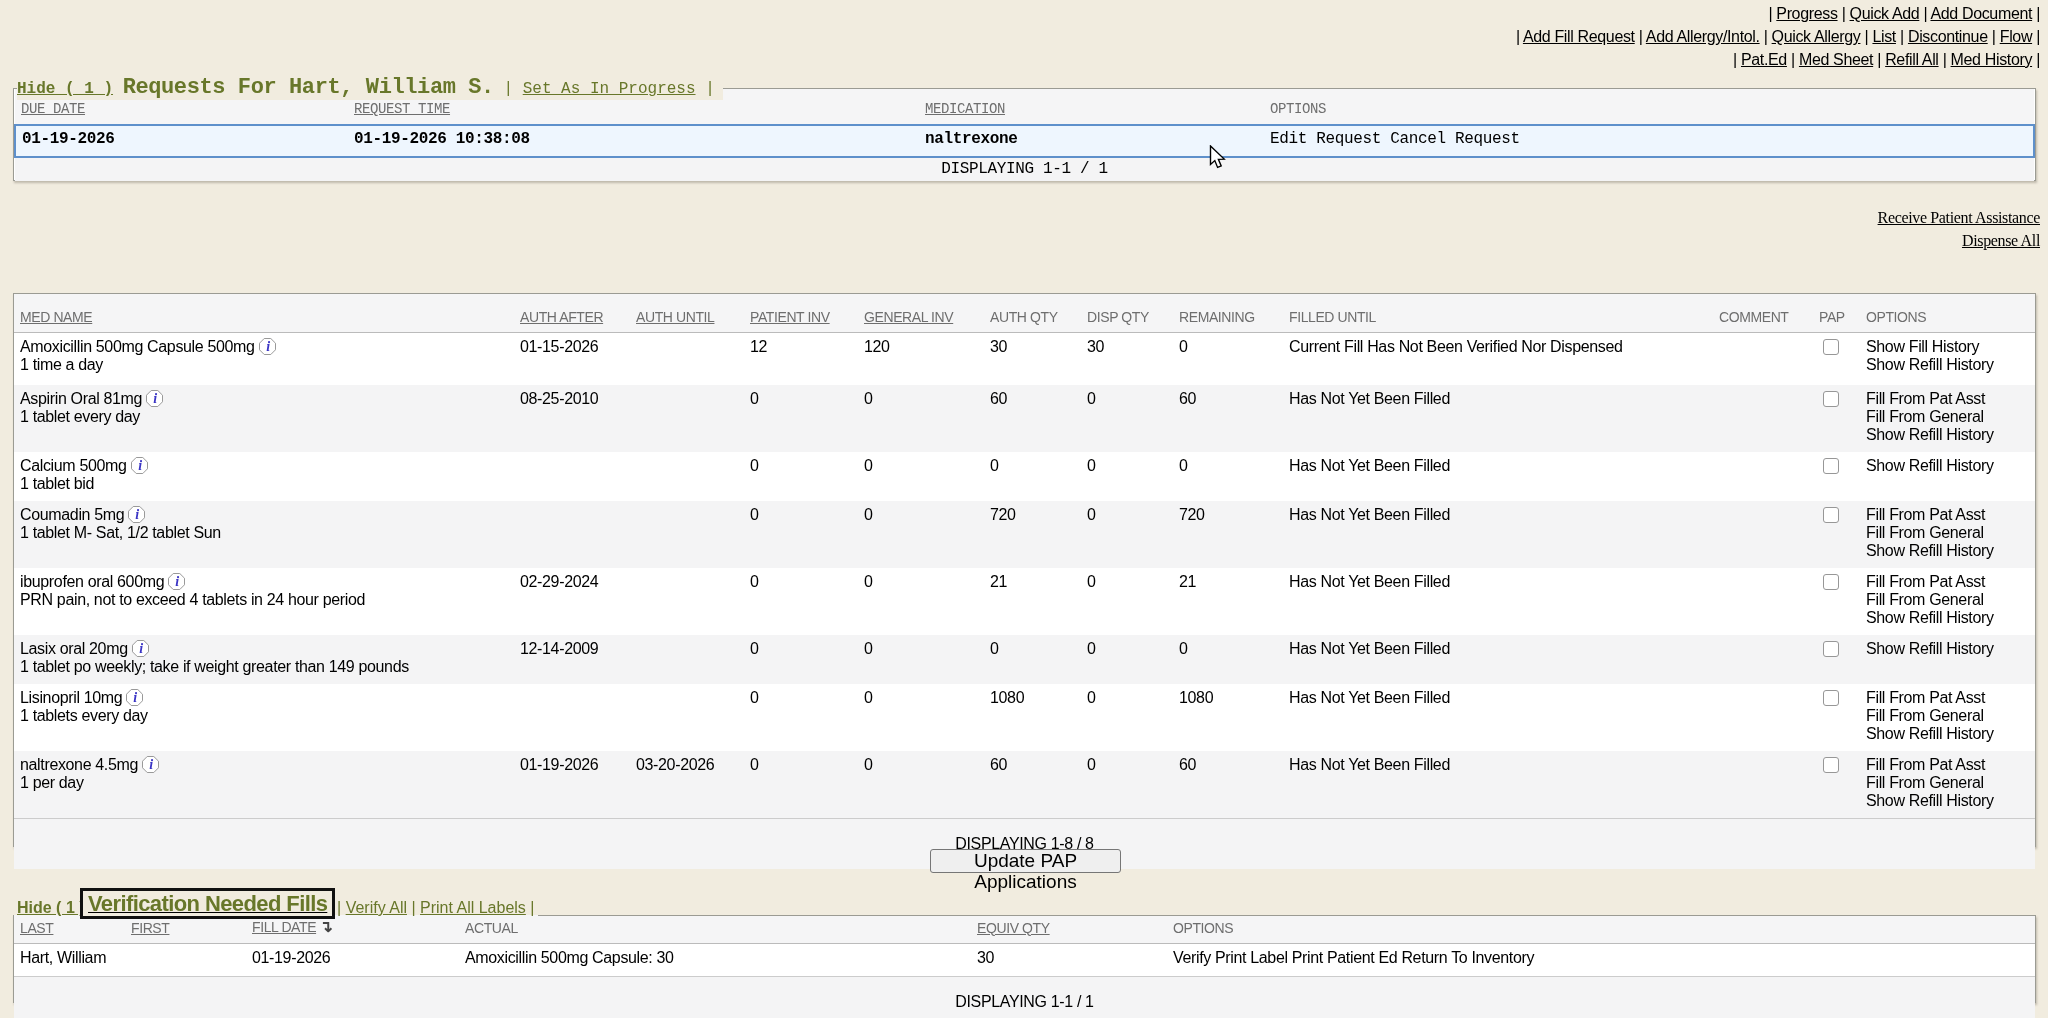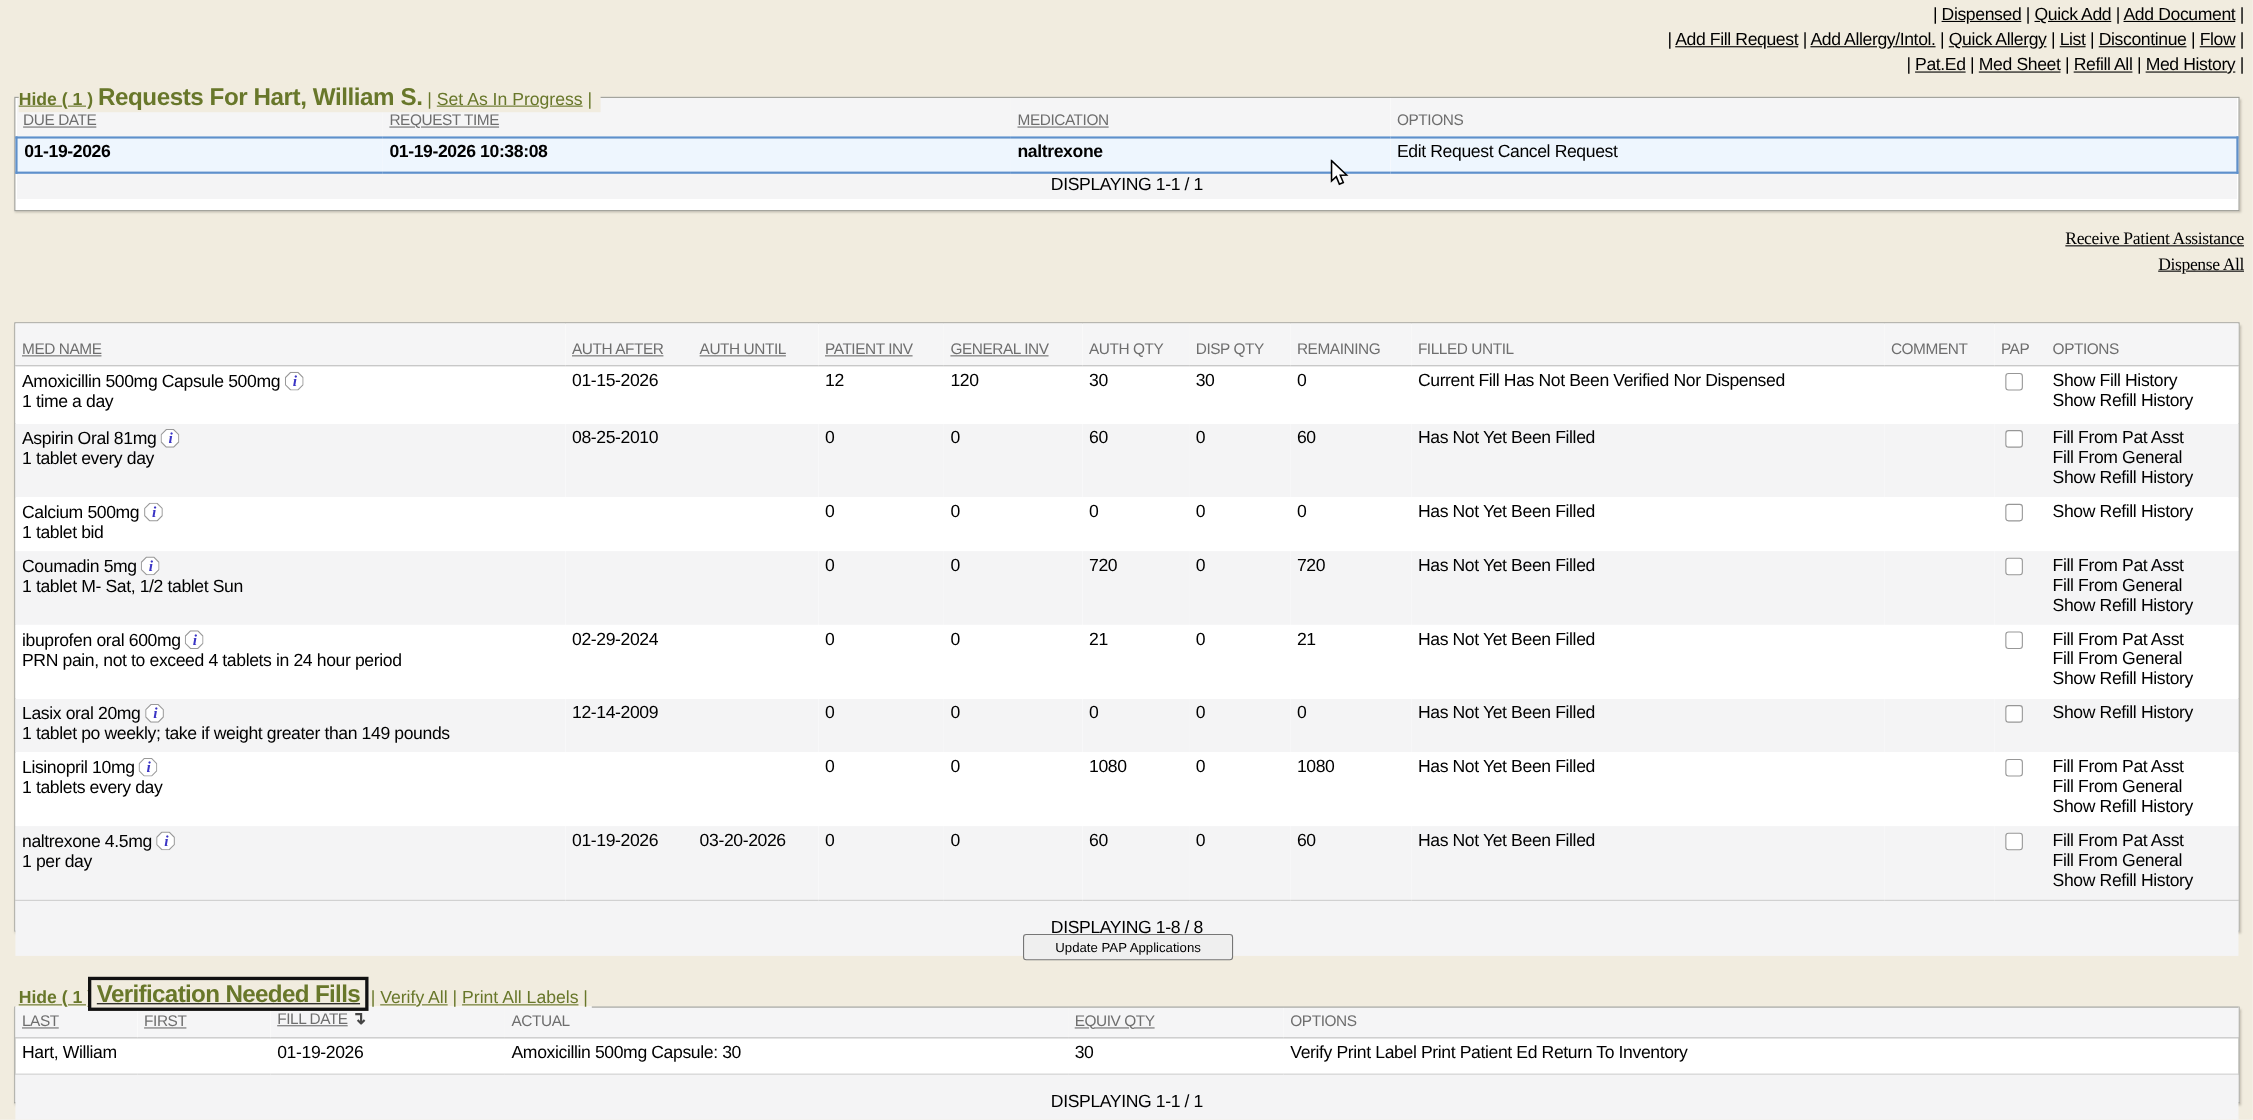--- a/index.html
+++ b/index.html
@@ -28,35 +28,35 @@
 .foot td { background:#f4f4f5; text-align:center; border-top:1px solid #ccc; padding:16px 0; }
 .footc td { padding:2px 0 3px 0; }
 .selrow td { background:#eef6fe; border-top:2px solid #5e90cb; border-bottom:2px solid #5e90cb; font-weight:bold; padding-top:4px; padding-bottom:4px; }
 .selrow td:first-child { border-left:2px solid #5e90cb; }
 .selrow td:last-child { border-right:2px solid #5e90cb; }
 .odd { background:#fff; }
 .even { background:#f4f4f5; }
 .cb { display:inline-block; width:16px; height:16px; border:1px solid #979797; border-radius:3px; background:#fff; margin-top:1px; margin-left:4px; }
 .rightlinks { position:absolute; right:8px; text-align:right; line-height:23px; letter-spacing:-0.35px; }
 .rightlinks a { text-decoration:underline; }
-.btn { position:absolute; left:930px; top:849px; width:191px; height:24px; background:#efefef; border:1px solid #767676; border-radius:3px; font-family:"Liberation Sans",sans-serif; font-size:12px; text-align:center; line-height:21px; }
+.btn { position:absolute; left:930px; top:849px; width:191px; height:24px; background:#efefef; border:1px solid #767676; border-radius:3px; font-family:"Liberation Sans",sans-serif; font-size:19px; text-align:center; line-height:21px; }
 .vbox { position:absolute; left:63px; top:-9px; height:31px; border:3px solid #111; padding:0 5px; background:#f1ecdf; line-height:25px; white-space:nowrap;text-decoration:underline; }
 .vbox .title { font-size:22px; letter-spacing:-0.6px; }
 .sort { color:#444; font-weight:bold; font-size:16px; }
 .info svg { vertical-align:-3px; margin-left:4px; }
 </style>
 </head>
 <body>
 <div class="toplinks">
-  | <span class="u">Dispensed</span> | <span class="u">Quick Add</span> | <span class="u">Add Document</span> |<br>
+  | <span class="u">Progress</span> | <span class="u">Quick Add</span> | <span class="u">Add Document</span> |<br>
   | <span class="u">Add Fill Request</span> | <span class="u">Add Allergy/Intol.</span> | <span class="u">Quick Allergy</span> | <span class="u">List</span> | <span class="u">Discontinue</span> | <span class="u">Flow</span> |<br>
   | <span class="u">Pat.Ed</span> | <span class="u">Med Sheet</span> | <span class="u">Refill All</span> | <span class="u">Med History</span> |
 </div>
 
-<div class="fieldset" id="fs1" style="top:88px; height:104px;">
+<div class="fieldset" id="fs1" style="top:88px; height:93px;font-family:Liberation Mono, monospace;">
   <div class="legend"><span class="hide">Hide ( 1 )</span> <span class="title">Requests For Hart, William S.</span> <span style="color:#68772a">| </span><span class="lnk">Set As In Progress</span><span style="color:#68772a"> |</span></div>
   <table>
     <colgroup>
         <col style="width:333px">
         <col style="width:571px">
         <col style="width:345px">
         <col>
       </colgroup>
     <thead>
         <tr style="height:36px;">

